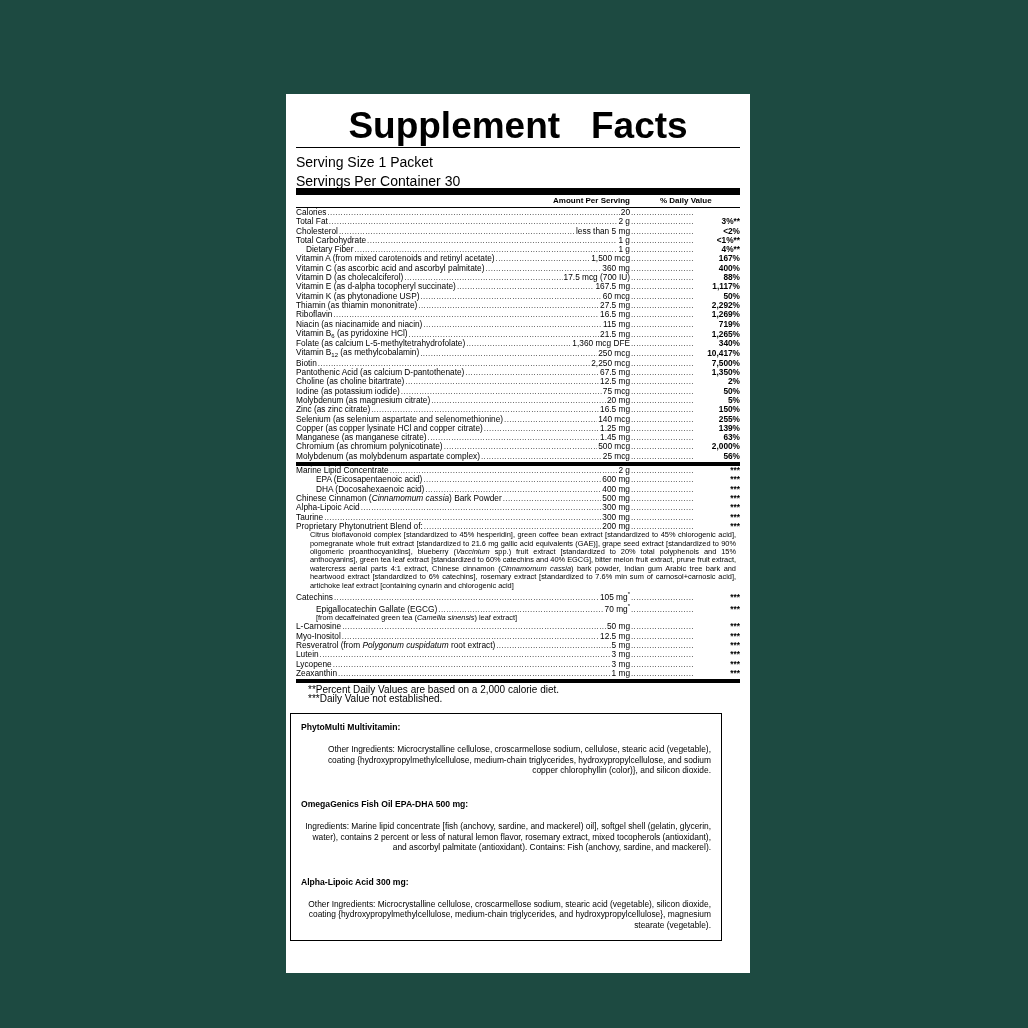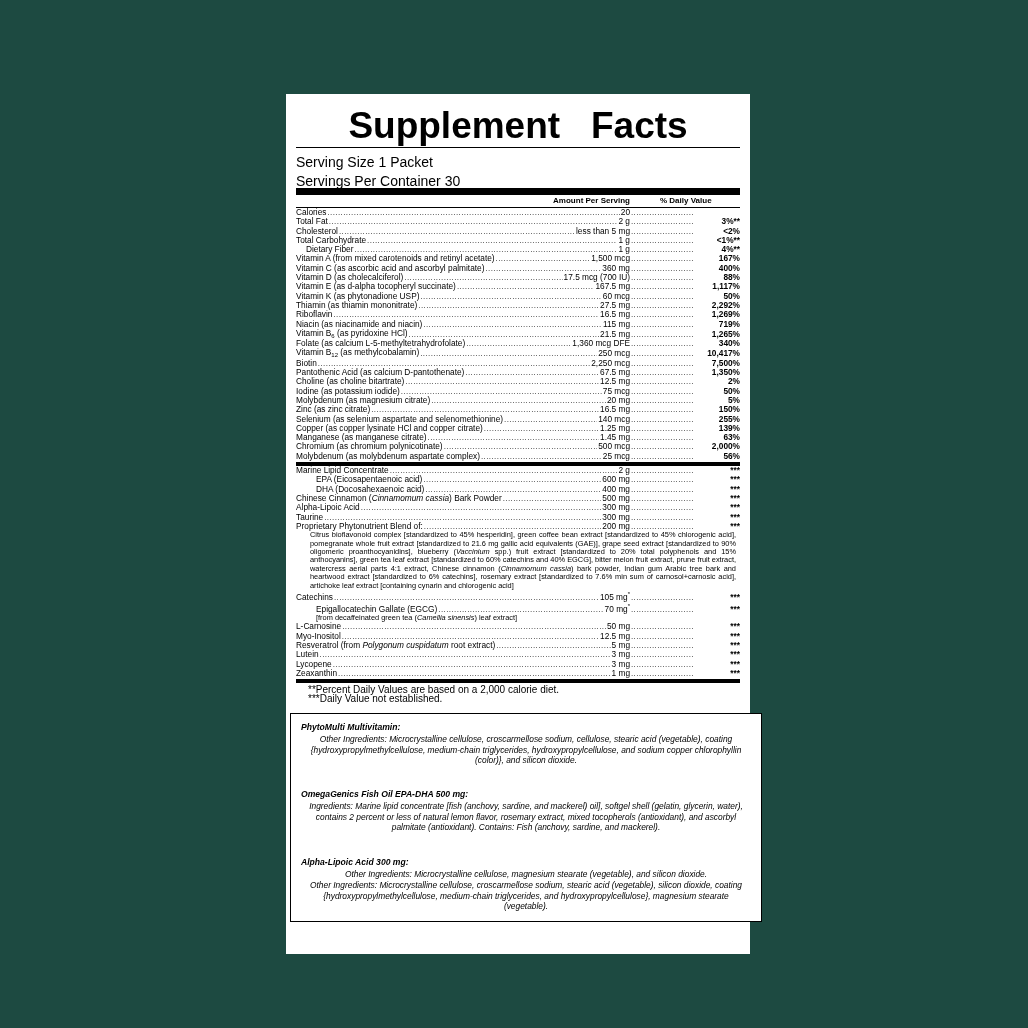--- a/index.html
+++ b/index.html
@@ -137,35 +137,34 @@
     line-height: 9px;
     padding-left: 12px;
     padding-top: 2px;
   }
   .ing-box {
     margin-top: 6px;
     background: #ffffff;
     border: 1px solid #000;
     padding: 8px 10px 10px 10px;
     box-sizing: border-box;
-    width: 472px;
-    font-style: italic;
+    width: 432px;
   }
   .ing-head {
     font-size: 8.6px;
     font-weight: bold;
     line-height: 11px;
     margin-top: 24px;
   }
   .ing-head:first-child { margin-top: 0; }
   .ing-body {
     font-size: 8.4px;
     line-height: 10.4px;
-    margin-top: 1px;
-    text-align: center;
+    margin-top: 11px;
+    text-align: right;
   }
   .bottom-note {
     margin-top: 8px;
     font-size: 8px;
     line-height: 10px;
     color: #ffffff;
     padding-left: 0px;
   }
   .bottom-note .ind { padding-left: 10px; display: block; }
   i { font-style: italic; }
@@ -505,21 +504,20 @@
     <div class="footnote" style="padding-top:0">***Daily Value not established.</div>
   </div>
 
   <div class="ing-box">
     <div id="ingredients">
         <div class="ing-head">PhytoMulti Multivitamin:</div>
         <div class="ing-body">Other Ingredients: Microcrystalline cellulose, croscarmellose sodium, cellulose, stearic acid (vegetable), coating {hydroxypropylmethylcellulose, medium-chain triglycerides, hydroxypropylcellulose, and sodium copper chlorophyllin (color)}, and silicon dioxide.</div>
         <div class="ing-head">OmegaGenics Fish Oil EPA-DHA 500 mg:</div>
         <div class="ing-body">Ingredients: Marine lipid concentrate [fish (anchovy, sardine, and mackerel) oil], softgel shell (gelatin, glycerin, water), contains 2 percent or less of natural lemon flavor, rosemary extract, mixed tocopherols (antioxidant), and ascorbyl palmitate (antioxidant). Contains: Fish (anchovy, sardine, and mackerel).</div>
         <div class="ing-head">Alpha-Lipoic Acid 300 mg:</div>
-        <div class="ing-body">Other Ingredients: Microcrystalline cellulose, magnesium stearate (vegetable), and silicon dioxide.</div>
         <div class="ing-body">Other Ingredients: Microcrystalline cellulose, croscarmellose sodium, stearic acid (vegetable), silicon dioxide, coating {hydroxypropylmethylcellulose, medium-chain triglycerides, and hydroxypropylcellulose}, magnesium stearate (vegetable).</div>
       </div>
   </div>
 
   <div class="bottom-note">
     <span>*Total amount includes catechins and EGCG contributed by decaffeinated green tea extract from MetaGlycemX</span>
     <span class="ind">and PhytoMulti.</span>
   </div>
 </div>
 

